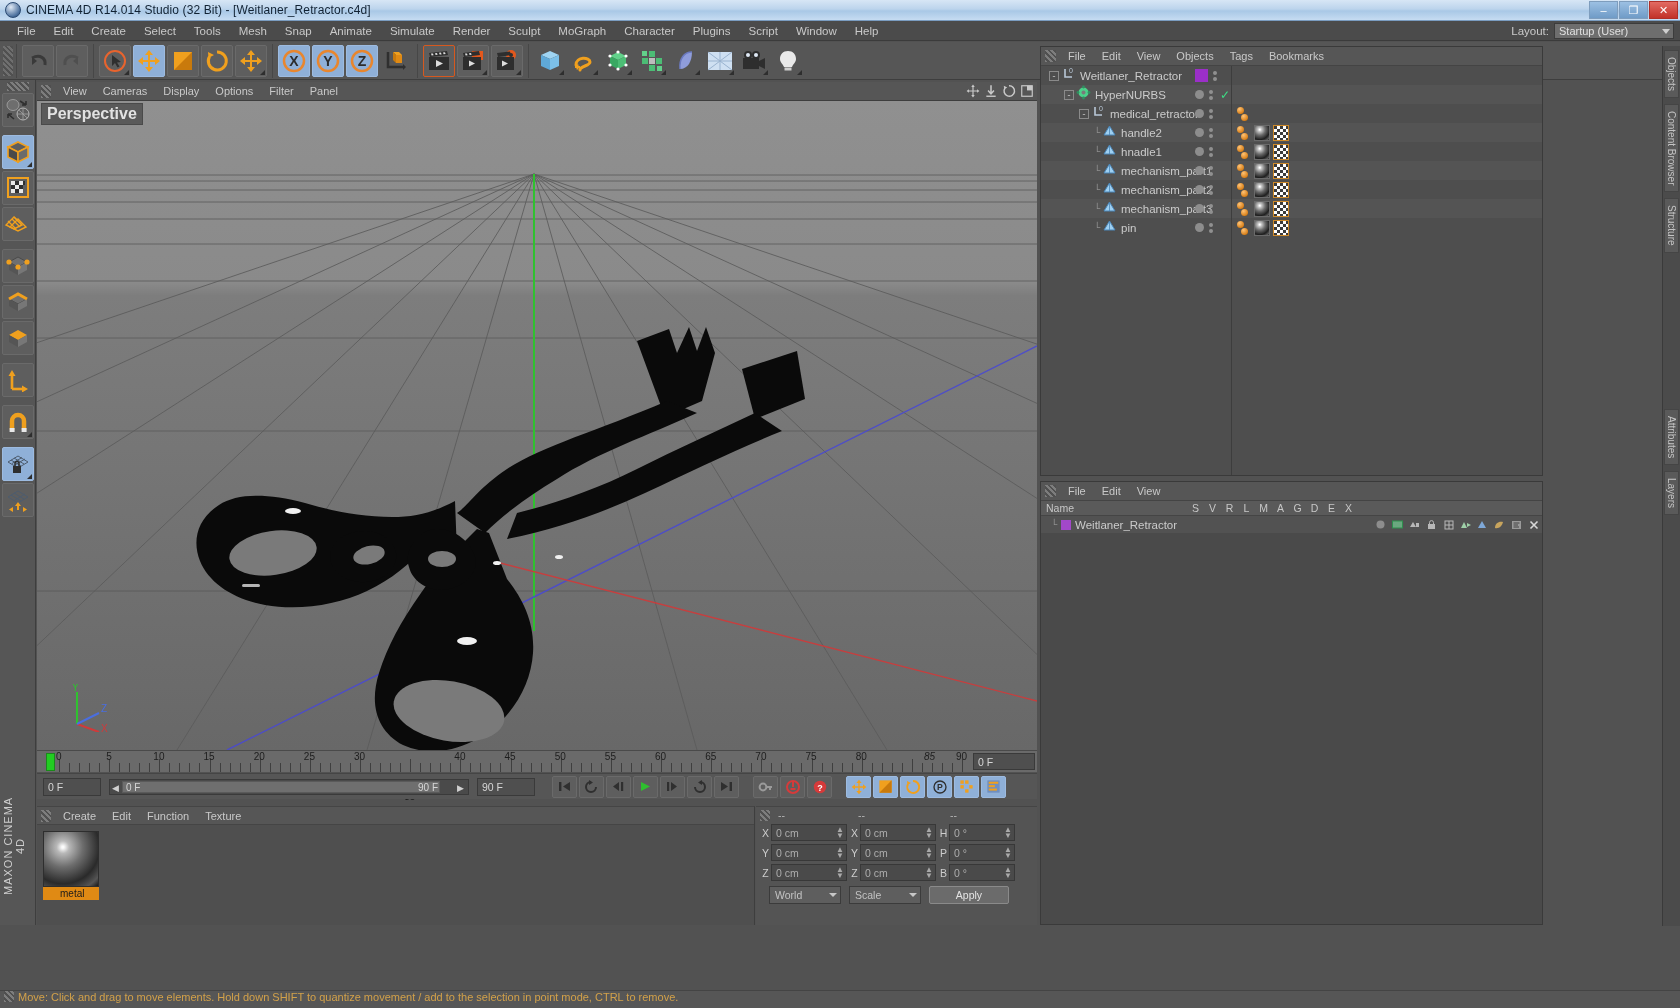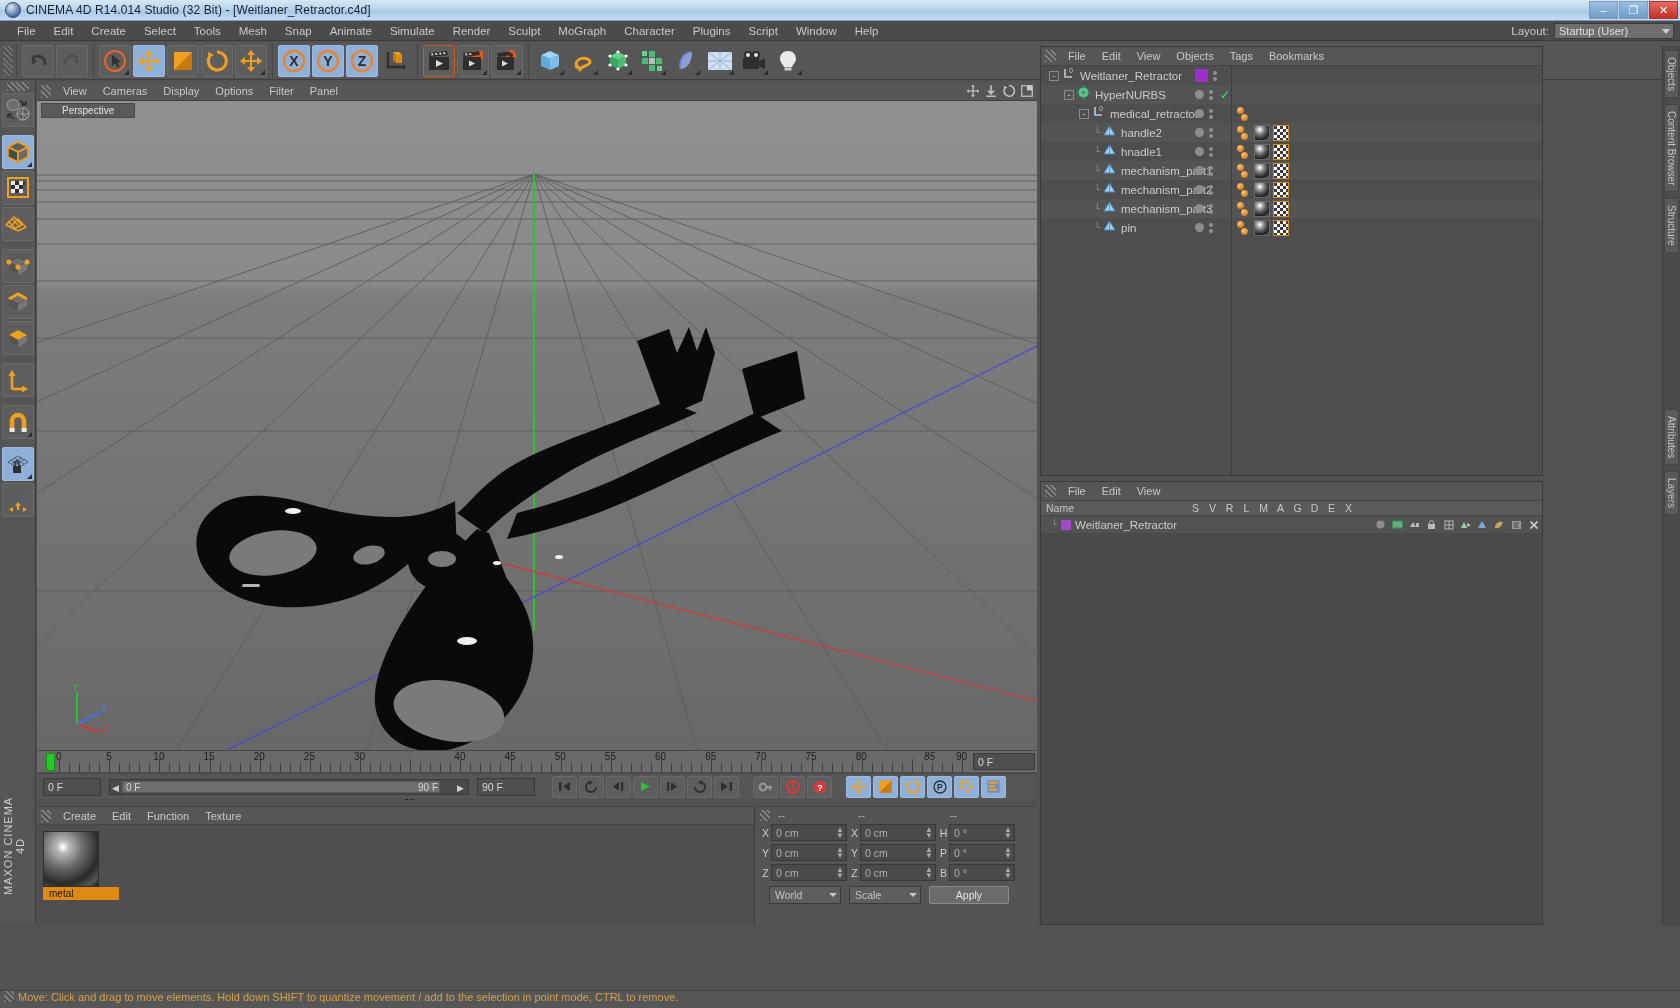--- a/index.html
+++ b/index.html
@@ -84,22 +84,22 @@
   
   #viewportwrap{ position:absolute; left:37px; top:82px; width:1000px; height:668px; background:#3b3b3b;}
   #vpmenu{ height:19px; background:#565656; display:flex; align-items:center; border-bottom:1px solid #3e3e3e;}
   #vpmenu .grip2{width:10px;height:13px;margin:0 4px;
     background-image:repeating-linear-gradient(45deg,#7d7d7d 0 2px,#505050 2px 4px);}
   #vpmenu .mi{font-size:11px;color:#c9c9c9;padding:1px 8px;}
   #vpicons{position:absolute;right:3px;top:2px;display:flex;gap:4px;align-items:center;}
   #viewport{ position:absolute; left:0; top:19px; width:1000px; height:649px;
     background:linear-gradient(to bottom,#8f8f8f 0%,#8b8b8b 35%,#7e7e7e 36%,#6d6d6d 100%);
     overflow:hidden;}
-  #vplabel{position:absolute;left:4px;top:2px;font-size:10px;color:#e2e2e2;background:#5a5a5a;
-    padding:1px 20px;border:1px solid #4a4a4a;}
+  #vplabel{position:absolute;left:4px;top:2px;font-size:16px;color:#e2e2e2;background:#5a5a5a;
+    padding:1px 5px;border:1px solid #4a4a4a;font-weight:bold;}
   #axisgizmo{position:absolute;left:22px;bottom:18px;width:54px;height:48px;}
 
   
   #timeline{position:absolute;left:37px;top:750px;width:1000px;height:22px;background:#6a6a6a;
     border-top:1px solid #4a4a4a;}
   #tlruler{position:absolute;left:0;top:0;width:930px;height:22px;}
   #tlruler .tk{position:absolute;top:12px;width:1px;height:9px;background:#3f3f3f;}
   #tlruler .tkmaj{top:8px;height:13px;}
   #tlruler .lab{position:absolute;top:0px;font-size:10px;color:#1d1d1d;}
   #tlgreen{position:absolute;left:9px;top:2px;width:9px;height:18px;background:#22cc22;border:1px solid #1a8a1a;}
@@ -122,22 +122,22 @@
   #matpanel{position:absolute;left:37px;top:806px;width:718px;height:119px;background:#545454;
     border-top:1px solid #454545; border-right:1px solid #3e3e3e;}
   #matmenu{height:18px;background:#565656;display:flex;align-items:center;border-bottom:1px solid #454545;}
   #matmenu .grip2{width:10px;height:12px;margin:0 4px;
     background-image:repeating-linear-gradient(45deg,#7d7d7d 0 2px,#505050 2px 4px);}
   #matmenu .mi{font-size:11px;color:#c9c9c9;padding:1px 8px;}
   #matbody{position:absolute;left:0;top:18px;right:0;bottom:0;background:#4f4f4f;padding:6px;}
   .matchip{width:56px;}
   .matsphere{width:56px;height:56px;border:1px solid #2e2e2e;
     background:radial-gradient(circle at 35% 28%, #fbfbfb 2%, #b8b8b8 12%, #6d6d6d 38%, #2a2a2a 70%, #555 88%, #1a1a1a 100%);}
-  .matname{width:76px;height:13px;background:#e08a14;color:#1b1b1b;font-size:10px;
-    display:flex;align-items:center;justify-content:flex-start;padding-left:6px;}
+  .matname{width:56px;height:13px;background:#e08a14;color:#1b1b1b;font-size:10px;
+    display:flex;align-items:center;justify-content:flex-start;padding-left:17px;}
 
   
   #coordpanel{position:absolute;left:756px;top:806px;width:281px;height:119px;background:#545454;
     border-top:1px solid #454545;}
   #coordhdr{height:16px;display:flex;align-items:center;font-size:10.5px;color:#b6b6b6;}
   #coordhdr .grip2{width:10px;height:11px;margin:0 4px;
     background-image:repeating-linear-gradient(45deg,#7d7d7d 0 2px,#505050 2px 4px);}
   .crow{display:flex;align-items:center;height:19px;margin-bottom:1px;}
   .clab{width:11px;font-size:10.5px;color:#cdcdcd;text-align:center;}
   .cfield{width:76px;height:17px;background:#4a4a4a;border:1px solid #383838;font-size:10.5px;color:#adadad;

